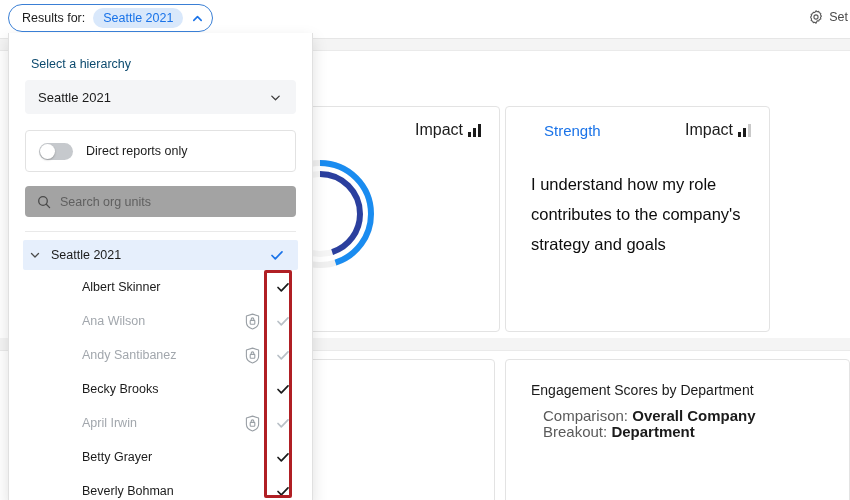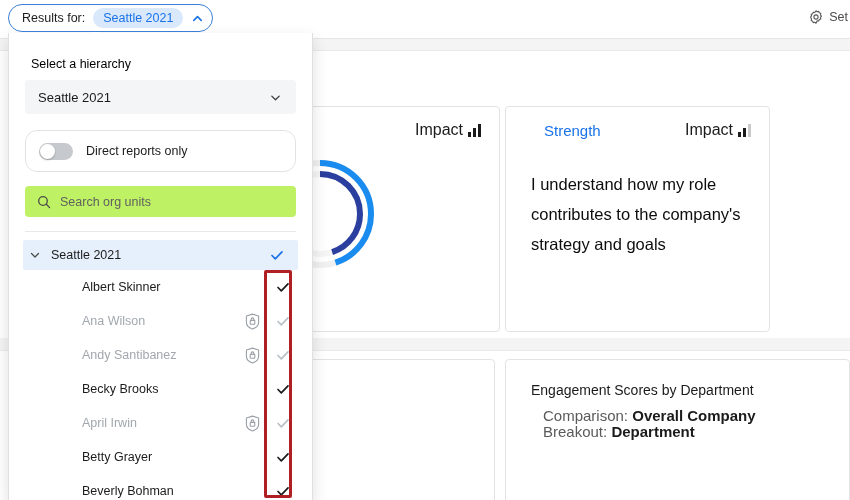--- a/index.html
+++ b/index.html
@@ -246,21 +246,21 @@
     width: 0; height: 0;
     border-left: 7px solid transparent;
     border-right: 7px solid transparent;
     border-bottom: 7px solid #ffffff;
     z-index: 26;
   }
 
   .dd-label {
     margin: 24px 0 9px 22px;
     font-size: 12.5px;
-    color: #000000;
+    color: #0c4a6e;
   }
   .dd-select {
     margin: 0 16px;
     height: 34px;
     background: #f4f5f7;
     border-radius: 4px;
     display: flex;
     align-items: center;
     justify-content: space-between;
     padding: 0 14px 0 13px;
@@ -269,21 +269,21 @@
   .dd-select-value {
     font-size: 13px;
     color: #1b1b1b;
   }
   .chevron-down { display: block; width: 13px; height: 13px; }
 
   .dd-toggle-box {
     margin: 16px 16px 0 16px;
     height: 42px;
     border: 1px solid #e2e2e2;
-    border-radius: 12px;
+    border-radius: 4px;
     display: flex;
     align-items: center;
     padding-left: 13px;
     gap: 13px;
     box-sizing: border-box;
   }
   .switch {
     width: 34px; height: 17px;
     background: #c6c9cd;
     border-radius: 9px;
@@ -299,21 +299,21 @@
     box-shadow: 0 1px 2px rgba(0,0,0,0.25);
   }
   .dd-toggle-label {
     font-size: 12.5px;
     color: #1b1b1b;
   }
 
   .dd-search {
     margin: 14px 16px 0 16px;
     height: 31px;
-    background: #bef264;
+    background: #a3a3a3;
     border-radius: 4px;
     display: flex;
     align-items: center;
     gap: 9px;
     padding: 0 12px;
     box-sizing: border-box;
   }
   .search-icon { display: block; width: 14px; height: 14px; flex: 0 0 auto; }
   .dd-search-input {
     border: none;

